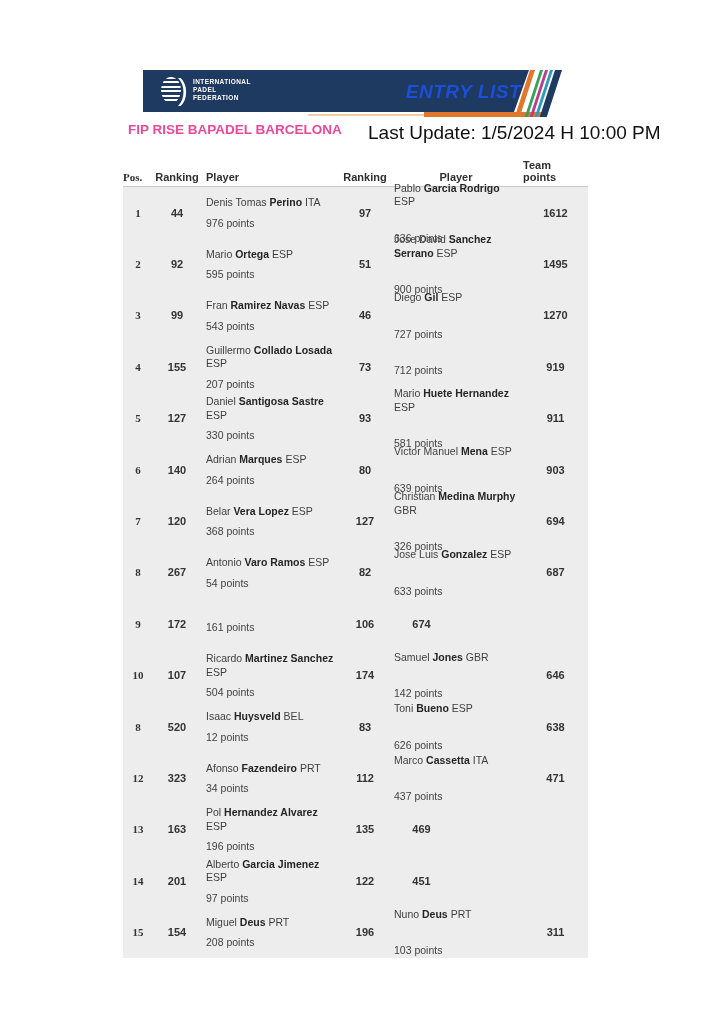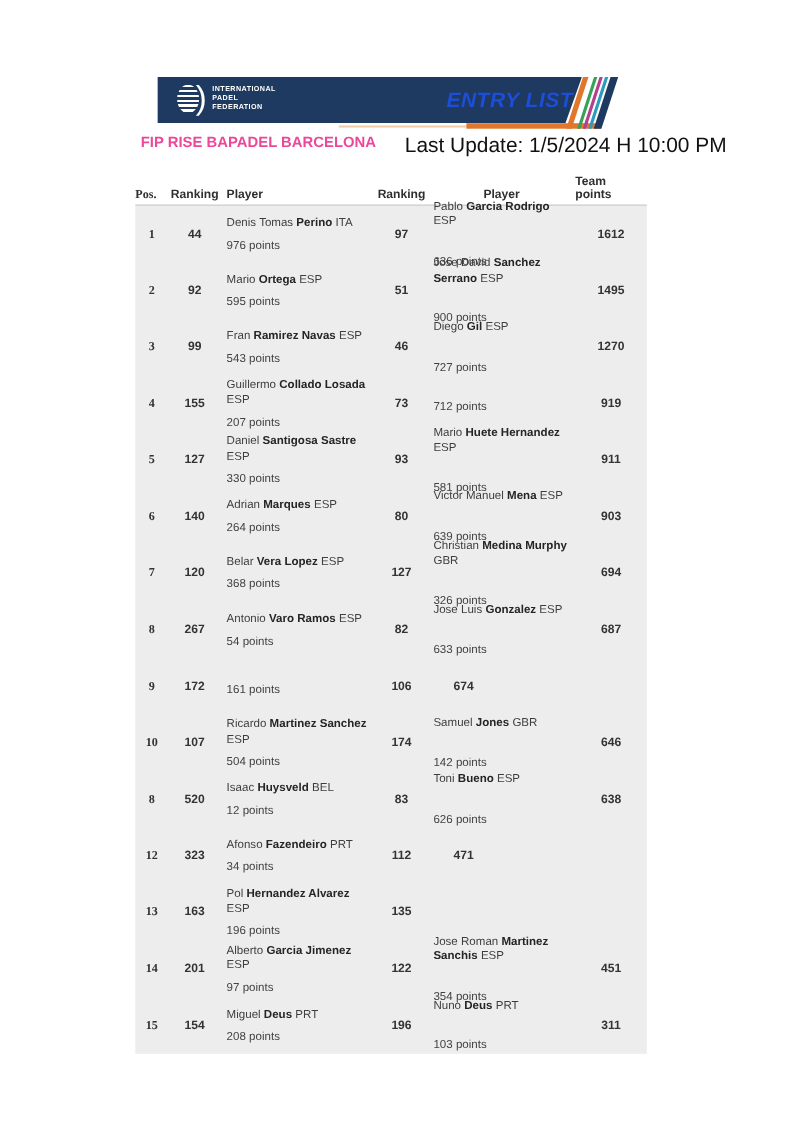--- a/index.html
+++ b/index.html
@@ -243,43 +243,44 @@
         <div class="cell num c-team">638</div>
       </div>
       <div class="trow">
         <div class="cell num c-pos">12</div>
         <div class="cell num c-r1">323</div>
         <div class="cell player c-p1">
           <div class="name"><span>Afonso </span><span class="last">Fazendeiro</span><span> PRT</span></div>
           <div class="pts">34 points</div>
         </div>
         <div class="cell num c-r2">112</div>
+        <div class="cell player c-p2">
+          <div class="name"><span>Marco </span><span class="last">Cassetta</span><span> ITA</span></div>
+          <div class="pts">437 points</div>
+        </div>
         <div class="cell num c-team">471</div>
       </div>
       <div class="trow">
         <div class="cell num c-pos">13</div>
         <div class="cell num c-r1">163</div>
         <div class="cell player c-p1">
           <div class="name"><span>Pol </span><span class="last">Hernandez Alvarez</span><span> ESP</span></div>
           <div class="pts">196 points</div>
         </div>
         <div class="cell num c-r2">135</div>
+        <div class="cell num c-team">469</div>
       </div>
       <div class="trow">
         <div class="cell num c-pos">14</div>
         <div class="cell num c-r1">201</div>
         <div class="cell player c-p1">
           <div class="name"><span>Alberto </span><span class="last">Garcia Jimenez</span><span> ESP</span></div>
           <div class="pts">97 points</div>
         </div>
         <div class="cell num c-r2">122</div>
-        <div class="cell player c-p2">
-          <div class="name"><span>Jose Roman </span><span class="last">Martinez Sanchis</span><span> ESP</span></div>
-          <div class="pts">354 points</div>
-        </div>
         <div class="cell num c-team">451</div>
       </div>
       <div class="trow">
         <div class="cell num c-pos">15</div>
         <div class="cell num c-r1">154</div>
         <div class="cell player c-p1">
           <div class="name"><span>Miguel </span><span class="last">Deus</span><span> PRT</span></div>
           <div class="pts">208 points</div>
         </div>
         <div class="cell num c-r2">196</div>

